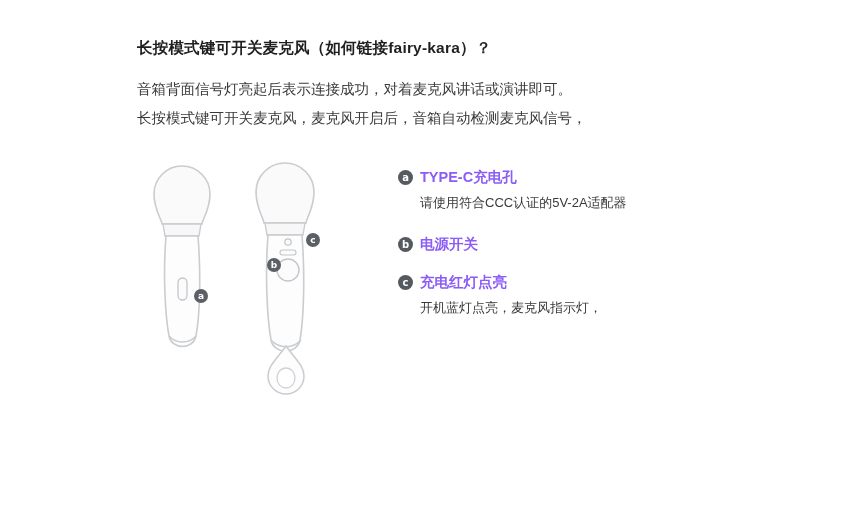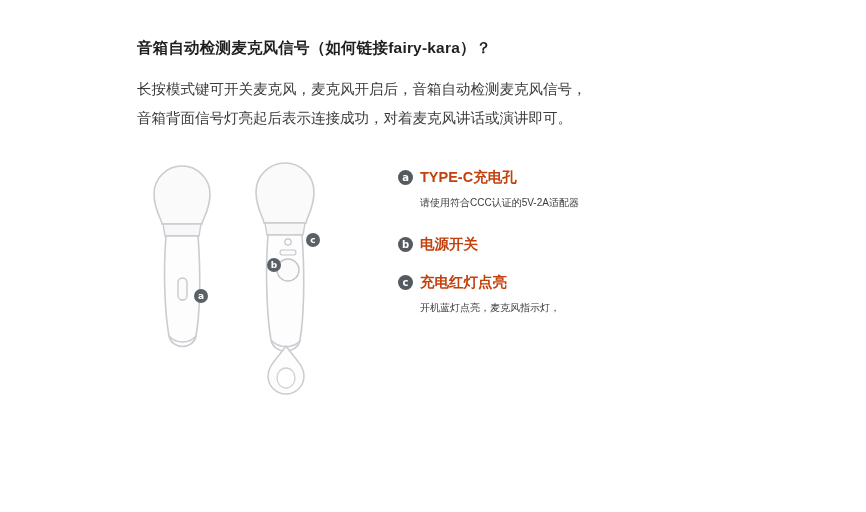--- a/index.html
+++ b/index.html
@@ -76,29 +76,29 @@
     font-size: 10px;
     line-height: 15px;
     text-align: center;
     font-weight: bold;
     flex: 0 0 auto;
     font-family: "DejaVu Sans", sans-serif;
   }
   .legend-title {
     font-size: 14.5px;
     font-weight: bold;
-    color: #c2410c;
+    color: #8b5cf6;
     white-space: nowrap;
   }
   .legend-lines {
     margin-left: 22px;
     margin-top: 3px;
   }
   .legend-line {
-    font-size: 10px;
+    font-size: 13px;
     line-height: 26px;
     color: #3a3a3a;
     white-space: nowrap;
   }
 
   
   .mark {
     position: absolute;
     width: 14px;
     height: 14px;
@@ -110,25 +110,25 @@
     text-align: center;
     font-weight: bold;
     font-family: "DejaVu Sans", sans-serif;
   }
 </style>
 </head>
 <body>
 
 <div class="page">
 
-  <div class="heading">音箱自动检测麦克风信号（如何链接fairy-kara）？</div>
+  <div class="heading">长按模式键可开关麦克风（如何链接fairy-kara）？</div>
 
   <div class="intro">
+    <div>音箱背面信号灯亮起后表示连接成功，对着麦克风讲话或演讲即可。</div>
     <div>长按模式键可开关麦克风，麦克风开启后，音箱自动检测麦克风信号，</div>
-    <div>音箱背面信号灯亮起后表示连接成功，对着麦克风讲话或演讲即可。</div>
   </div>
 
   <div class="illus">
     <svg width="240" height="260" viewBox="0 0 240 260">
 
       <g>
 
         <path d="M24 44 a28 28 0 0 1 56 0 c0 16 -8 26 -8 30 l-40 0 c0 -4 -8 -14 -8 -30 z" fill="#fafafa" stroke="#c9ccd0" stroke-width="1.6"></path>
 
         <path d="M33 74 l38 0 l-2 12 l-34 0 z" fill="#f7f7f7" stroke="#c9ccd0" stroke-width="1.4"></path>

